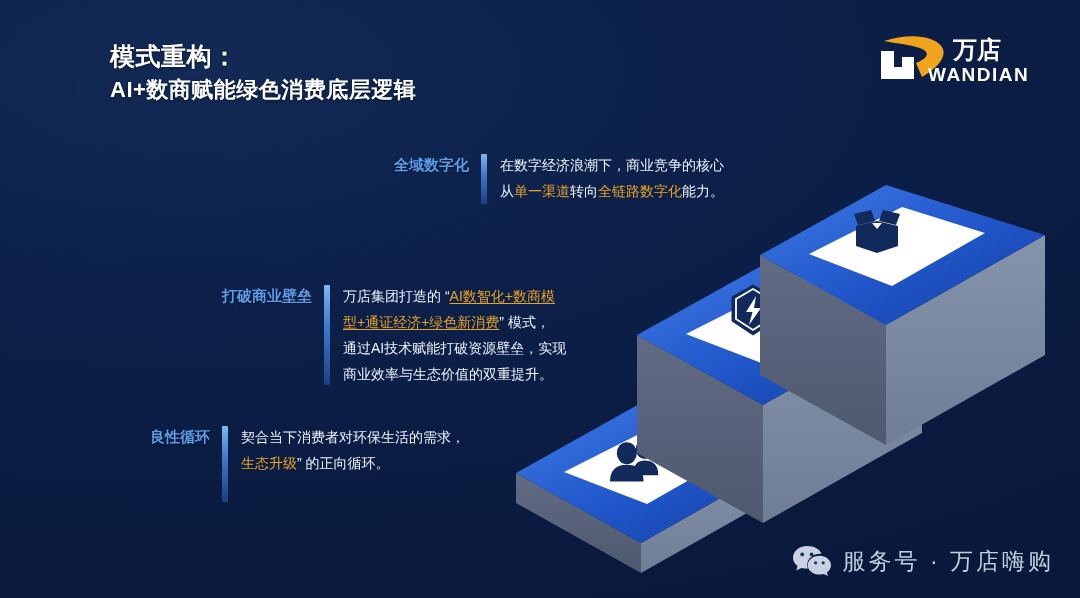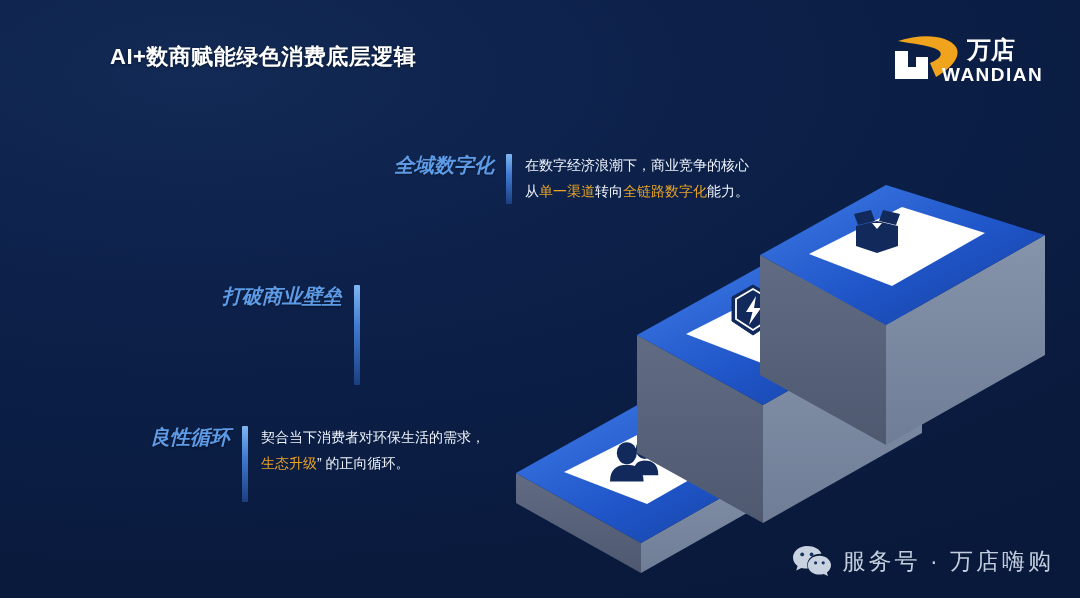--- a/index.html
+++ b/index.html
@@ -17,31 +17,31 @@
   
   .title{position:absolute;left:110px;top:40px;z-index:6;}
   .title .ln{
     color:#ffffff;font-weight:bold;font-size:25px;line-height:33px;
     letter-spacing:.5px;white-space:nowrap;
     text-shadow:0 1px 3px rgba(0,0,0,.45);
   }
   .title .ln2{font-size:22px;}
 
   
-  .logo{position:absolute;right:12px;top:27px;width:186px;height:62px;z-index:7;}
+  .logo{position:absolute;right:26px;top:27px;width:186px;height:62px;z-index:7;}
   .logo svg{display:block;}
 
   
   .steps{position:absolute;left:0;top:0;width:1080px;height:598px;z-index:2;}
 
   
   .block{position:absolute;z-index:5;display:flex;align-items:flex-start;}
   .blk-head{
-    color:#5e9be6;font-weight:bold;font-size:20px;line-height:26px;
-    white-space:nowrap;text-shadow:0 1px 2px rgba(0,0,0,.4);font-style:italic;
+    color:#5e9be6;font-weight:bold;font-size:15px;line-height:26px;
+    white-space:nowrap;text-shadow:0 1px 2px rgba(0,0,0,.4);
   }
   .bar{
     width:6px;border-radius:1px;margin:2px 13px 0 12px;
     background:linear-gradient(180deg,#7fb6f2 0%,#3f79cf 42%,#1b3f80 100%);
     flex:0 0 auto;
   }
   .blk-body{color:#eef3fb;font-size:14px;line-height:26px;white-space:nowrap;}
   .hl{color:#e9a324;text-align:center;}
   .hl-u{color:#e9a324;text-decoration:underline;text-underline-offset:2px;}
 
@@ -57,20 +57,21 @@
     display:flex;align-items:center;gap:11px;}
   .wechat .wx-label{color:#c2cddd;font-size:23px;letter-spacing:3px;
     white-space:nowrap;}
 </style>
 </head>
 <body>
 
 <div class="stage">
 
   <div class="title">
+    <div class="ln ln1">模式重构：</div>
     <div class="ln ln2">AI+数商赋能绿色消费底层逻辑</div>
   </div>
 
   <div class="logo">
     <svg width="186" height="62" viewBox="0 0 186 62">
 
       <path d="M16 14 C40 6, 66 8, 74 20 C80 30, 68 42, 54 50 L48 36 C58 32, 62 27, 56 23 C48 18, 30 17, 16 14 Z" fill="#f0a31c"></path>
 
       <path d="M13 24 L26 24 L26 40 L34 40 L34 30 L46 30 L46 52 L13 52 Z" fill="#ffffff"></path>
 
@@ -166,20 +167,26 @@
     <div class="bar"></div>
     <div class="blk-body">
       <div><span>在数字经济浪潮下，商业竞争的核心</span></div>
       <div><span>从</span><span class="hl">单一渠道</span><span>转向</span><span class="hl">全链路数字化</span><span>能力。</span></div>
     </div>
   </div>
 
   <div class="block" id="block2">
     <div class="blk-head">打破商业壁垒</div>
     <div class="bar"></div>
+    <div class="blk-body">
+      <div><span>万店集团打造的 “</span><span class="hl-u">AI数智化+数商模</span></div>
+      <div><span class="hl-u">型+通证经济+绿色新消费</span><span>” 模式，</span></div>
+      <div><span>通过AI技术赋能打破资源壁垒，实现</span></div>
+      <div><span>商业效率与生态价值的双重提升。</span></div>
+    </div>
   </div>
 
   <div class="block" id="block3">
     <div class="blk-head">良性循环</div>
     <div class="bar"></div>
     <div class="blk-body">
       <div><span>契合当下消费者对环保生活的需求，</span></div>
       <div><span class="hl">生态升级</span><span>” 的正向循环。</span></div>
     </div>
   </div>

